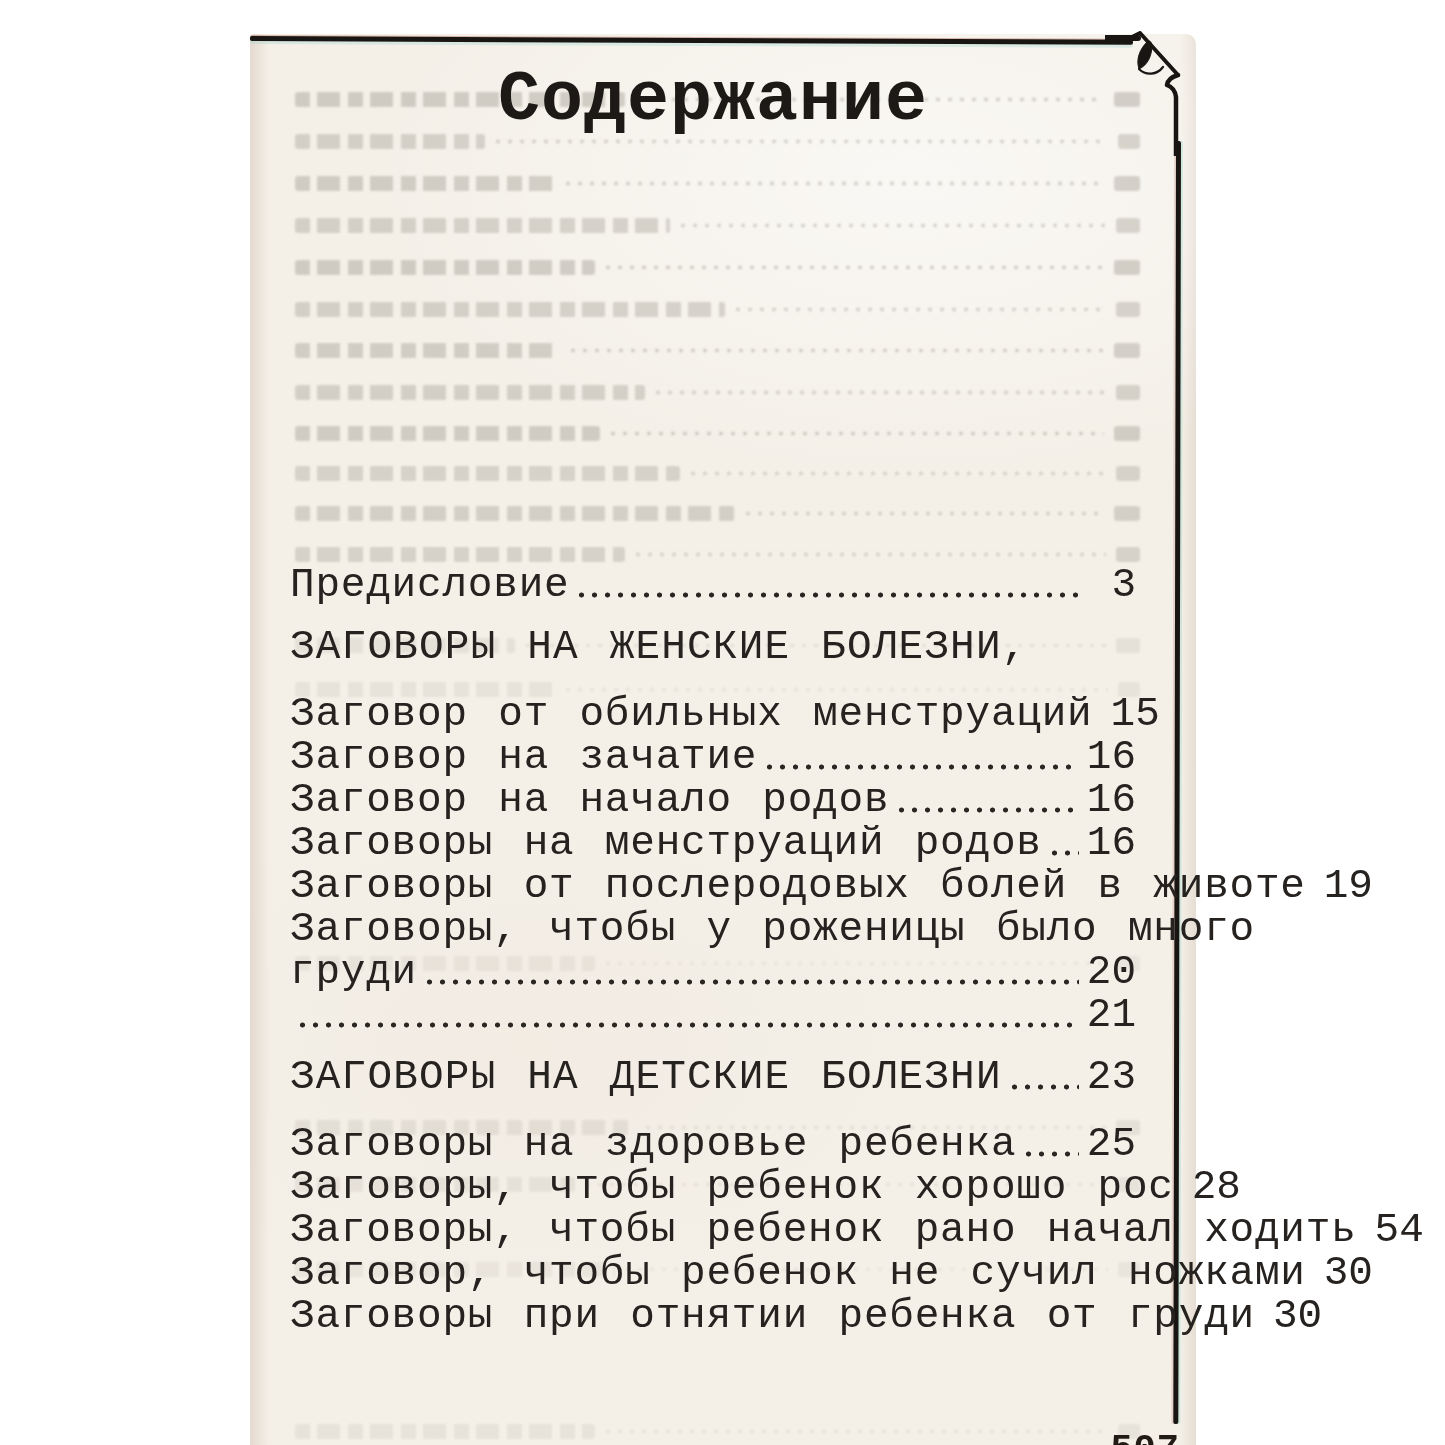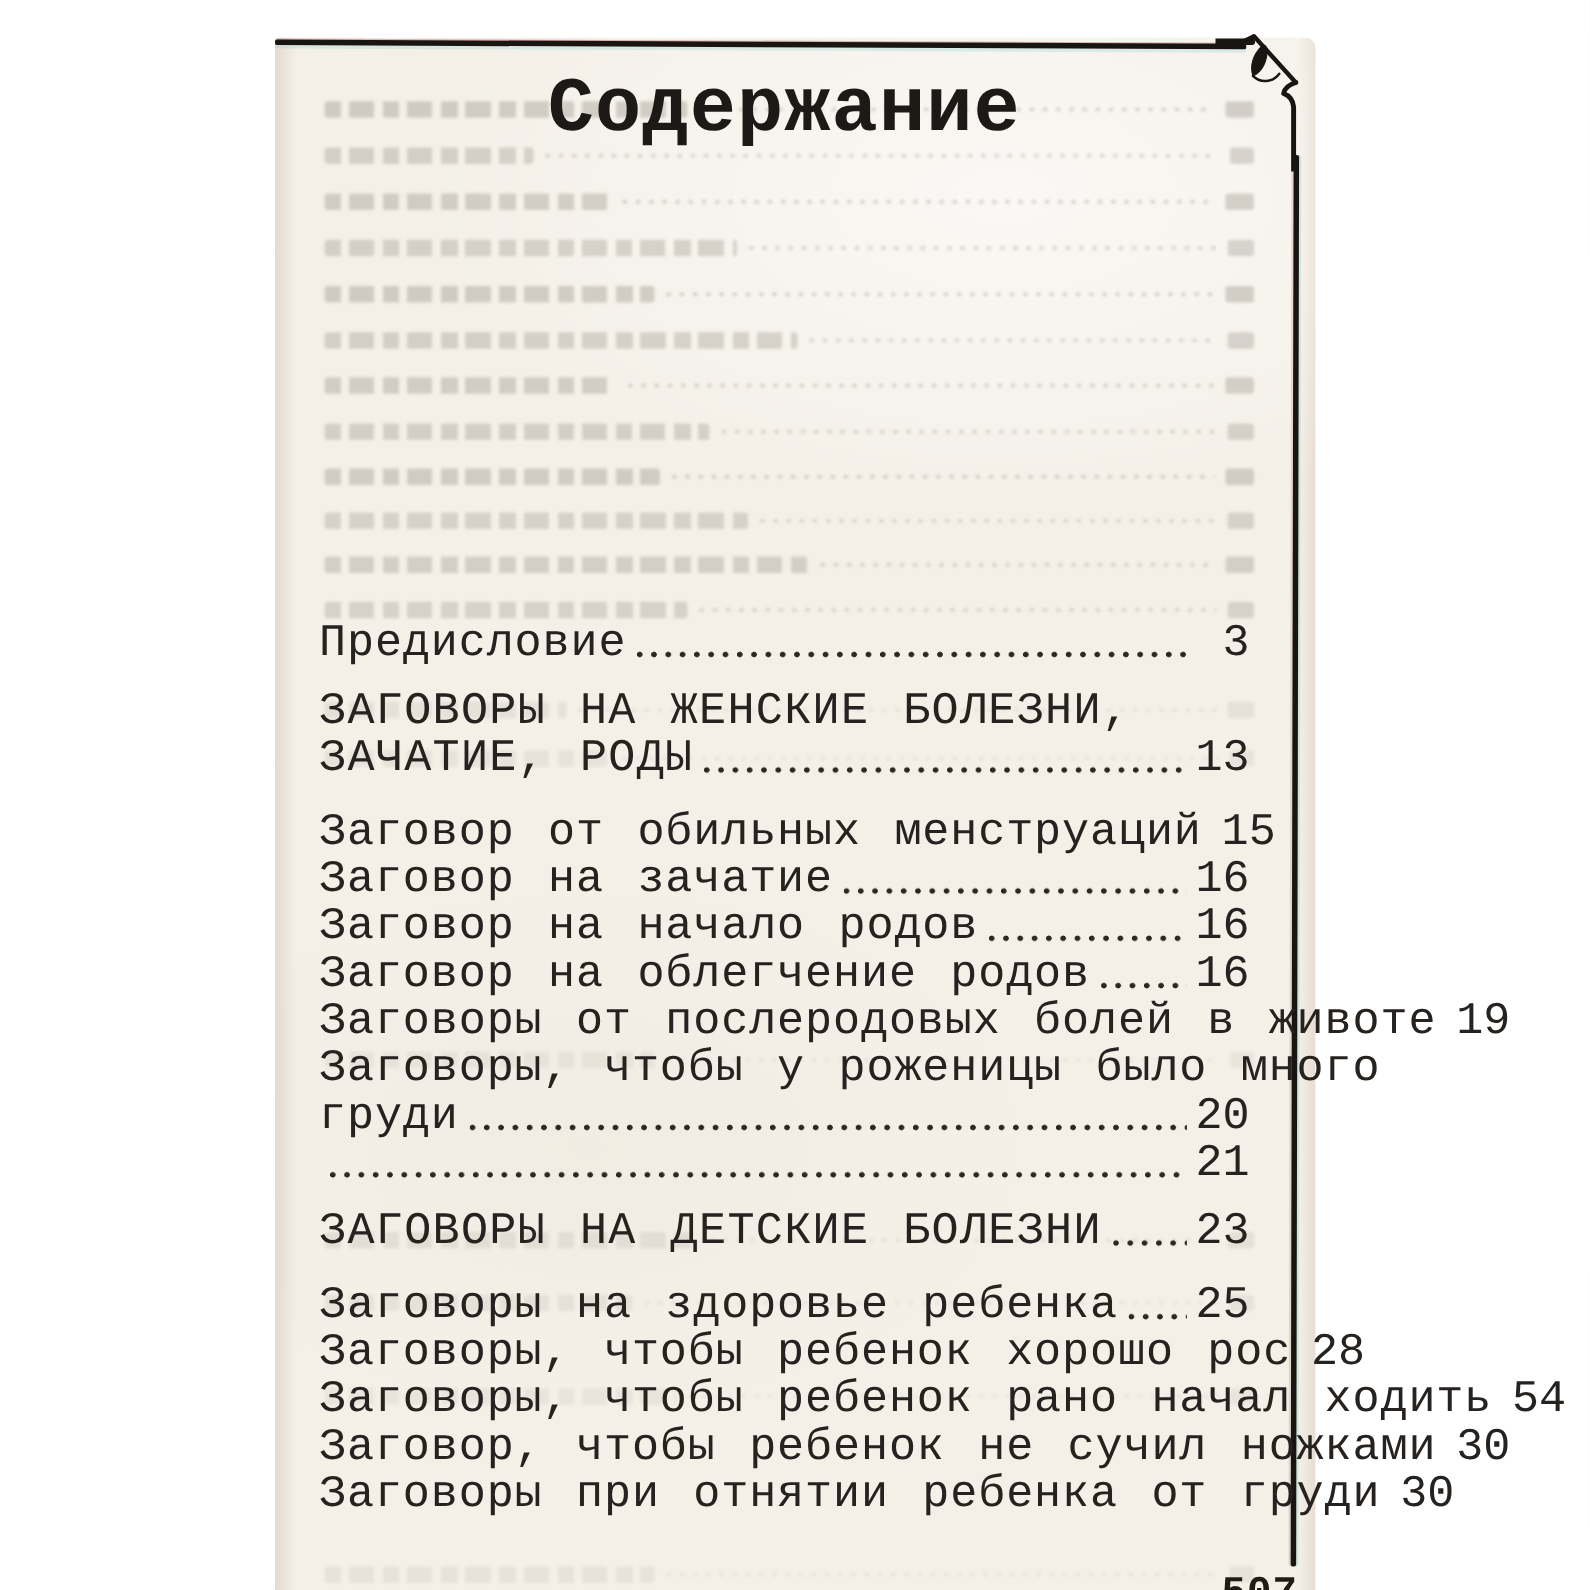--- a/index.html
+++ b/index.html
@@ -169,42 +169,37 @@
 
   <div class="toc" id="toc">
       <div class="line">
         <span class="t">Предисловие</span>
         <span class="dots"></span>
         <span class="num">3</span>
       </div>
       <div class="line section mt-sec">
         <span class="t">ЗАГОВОРЫ НА ЖЕНСКИЕ БОЛЕЗНИ,</span>
       </div>
-      <div class="line section">
-        <span class="t">ЗАЧАТИЕ, РОДЫ</span>
-        <span class="dots"></span>
-        <span class="num">13</span>
-      </div>
       <div class="line mt-gap">
         <span class="t">Заговор от обильных менструаций</span>
         <span class="dots"></span>
         <span class="num">15</span>
       </div>
       <div class="line">
         <span class="t">Заговор на зачатие</span>
         <span class="dots"></span>
         <span class="num">16</span>
       </div>
       <div class="line">
         <span class="t">Заговор на начало родов</span>
         <span class="dots"></span>
         <span class="num">16</span>
       </div>
       <div class="line">
-        <span class="t">Заговор на облегчение родов</span>
+        <span class="t">Заговоры на менструаций родов</span>
         <span class="dots"></span>
         <span class="num">16</span>
       </div>
       <div class="line">
         <span class="t">Заговоры от послеродовых болей в животе</span>
         <span class="dots"></span>
         <span class="num">19</span>
       </div>
       <div class="line">
         <span class="t">Заговоры, чтобы у роженицы было много</span>

